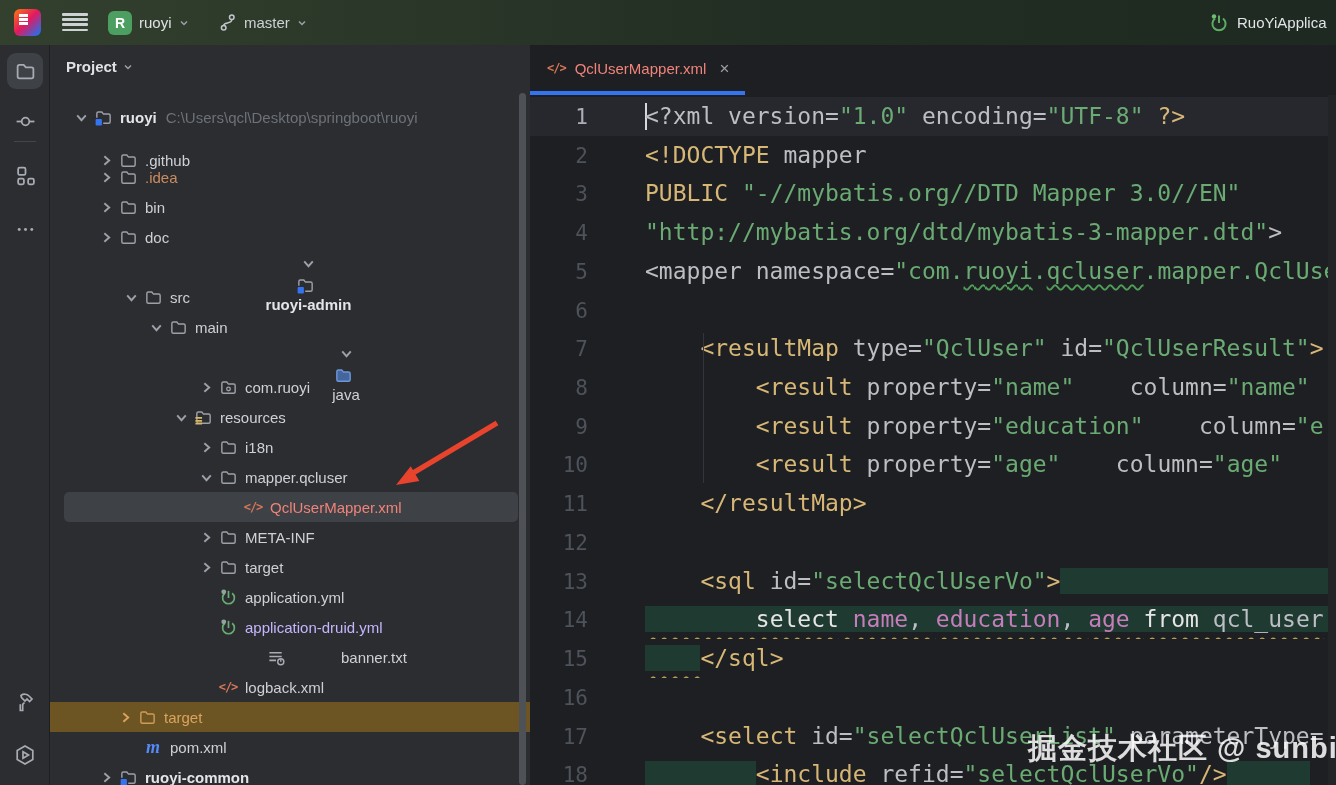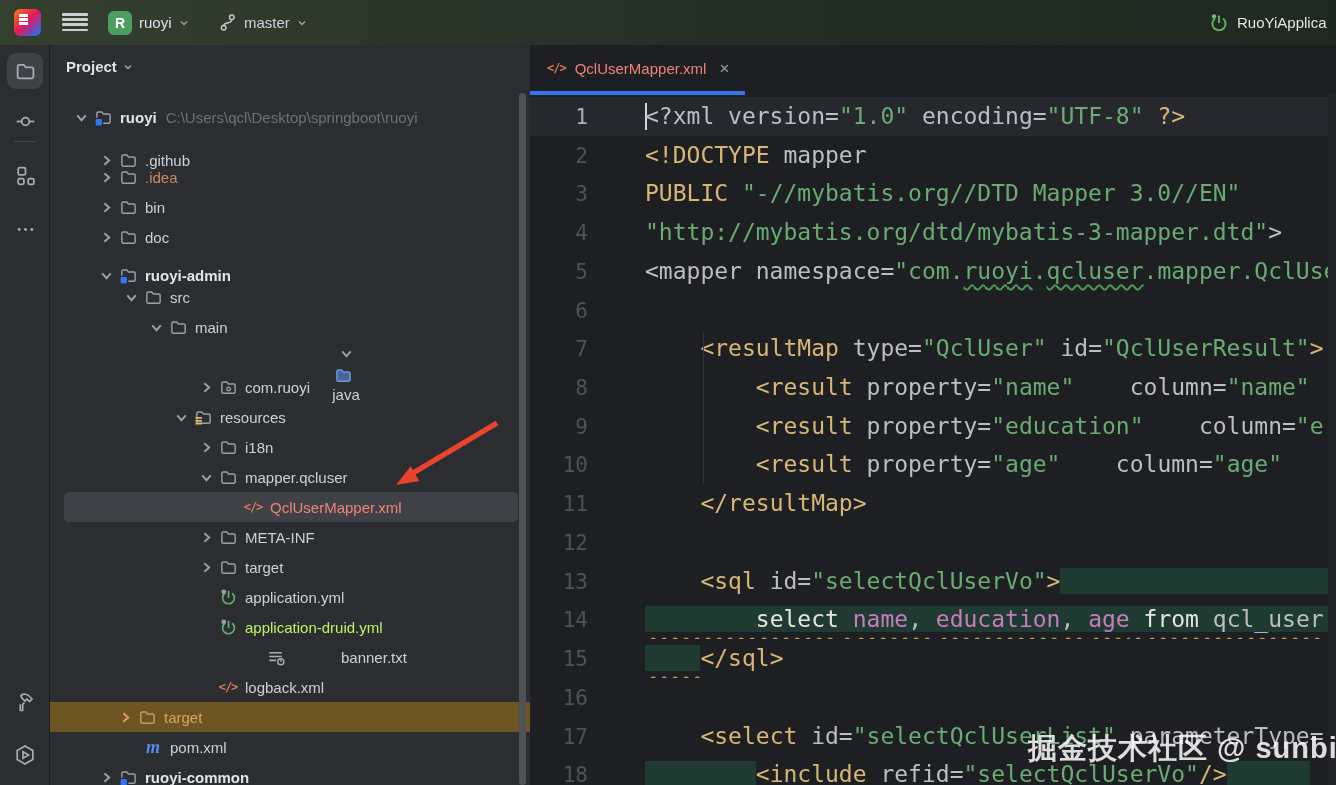--- a/index.html
+++ b/index.html
@@ -42,21 +42,21 @@
   .tree-row.sel { left:14px; right:12px; background:#3e4145; border-radius:5px; }
   .tree-row.exc { left:0; right:0; background:#6d5523; border-radius:0; }
   .tree-row.exc .tlabel { color:#d9a35f; }
   .chev { width:22px; height:22px; flex:0 0 22px; display:flex; align-items:center; justify-content:center; }
   .chev svg { stroke:#9da0a8; fill:none; stroke-width:1.8; }
   .exc .chev svg { stroke:#d9a35f; }
   .ticon { width:22px; height:22px; flex:0 0 22px; margin-right:6px; display:flex; align-items:center; justify-content:center; position:relative; }
   .ticon svg { stroke:#9da0a8; fill:none; stroke-width:1.5; }
   .tlabel.bold { font-weight:bold; color:#e3e5e9; }
   .tlabel.err { color:#f0837a; }
-  .tlabel.mod { color:#bef264; }
+  .tlabel.mod { color:#c4b5fd; }
   .tlabel.orange { color:#cc8b5f; }
   .tpath { color:#6d7178; margin-left:9px; font-size:15px; }
   .xml-glyph { color:#d77757; font-family:"DejaVu Sans Mono",monospace; font-size:12px; font-weight:bold; letter-spacing:-1px; }
   .maven-glyph { color:#548af7; font-family:"Liberation Serif",serif; font-style:italic; font-weight:bold; font-size:18px; }
   #tree-scrollbar { position:absolute; right:4px; top:48px; width:7px; height:692px; background:#4e5156; border-radius:4px; }
 
   
   #arrow-svg { position:absolute; left:0; top:0; width:1336px; height:785px; pointer-events:none; z-index:60; }
 
   
@@ -240,21 +240,21 @@
             <polyline points="5,3 9.5,7 5,11"></polyline>
           </svg>
         </span>
         <span class="ticon">
           <svg width="19" height="19" viewBox="0 0 20 20">
             <path d="M3 5.8 c0-.9.7-1.6 1.6-1.6 h3.6 l1.8 2.2 h5.4 c.9 0 1.6.7 1.6 1.6 v6.4 c0 .9-.7 1.6-1.6 1.6 h-10.8 c-.9 0-1.6-.7-1.6-1.6 z" stroke="#9da0a8" fill="none" stroke-width="1.5"></path>
           </svg>
         </span>
         <span class="tlabel">doc</span>
       </div>
-      <div class="tree-row" style="top: 215px; padding-left: 39px;">
+      <div class="tree-row" style="top: 207px; padding-left: 39px; flex-direction: column;">
         <span class="chev">
           <svg width="15" height="15" viewBox="0 0 14 14">
             <polyline points="3,5 7,9.5 11,5"></polyline>
           </svg>
         </span>
         <span class="ticon">
           <svg width="19" height="19" viewBox="0 0 20 20">
             <path d="M3 5.8 c0-.9.7-1.6 1.6-1.6 h3.6 l1.8 2.2 h5.4 c.9 0 1.6.7 1.6 1.6 v6.4 c0 .9-.7 1.6-1.6 1.6 h-10.8 c-.9 0-1.6-.7-1.6-1.6 z" stroke="#9da0a8" fill="none" stroke-width="1.5"></path>
             <rect x="1" y="11" width="8" height="8" rx="1.5" fill="#3574f0" stroke="#2b2d30" stroke-width="1.4"></rect>
           </svg>

